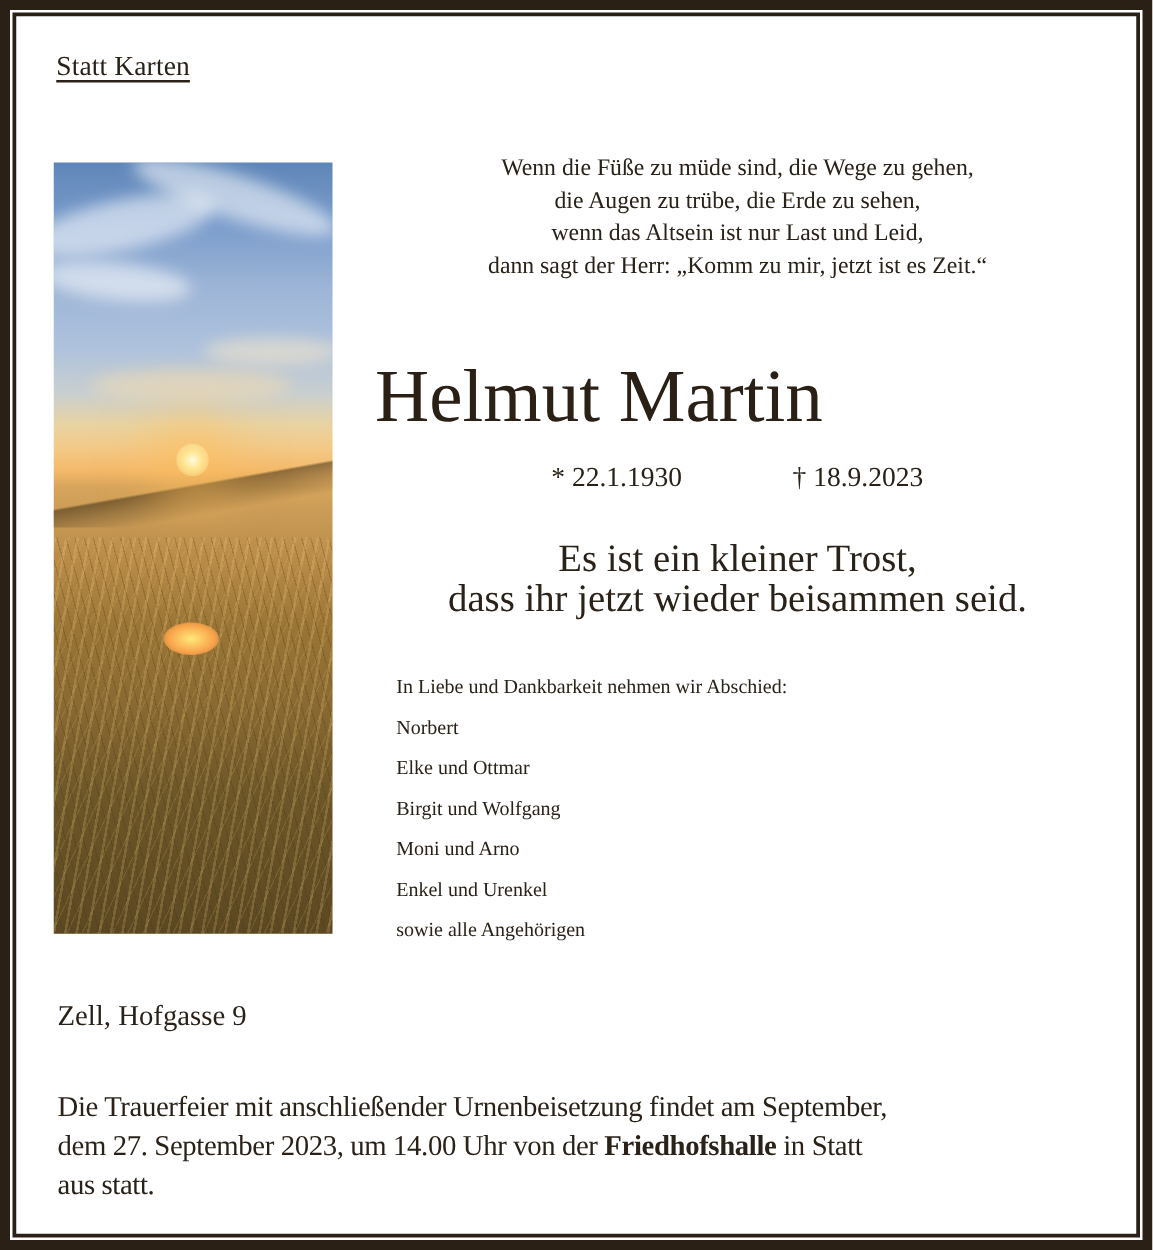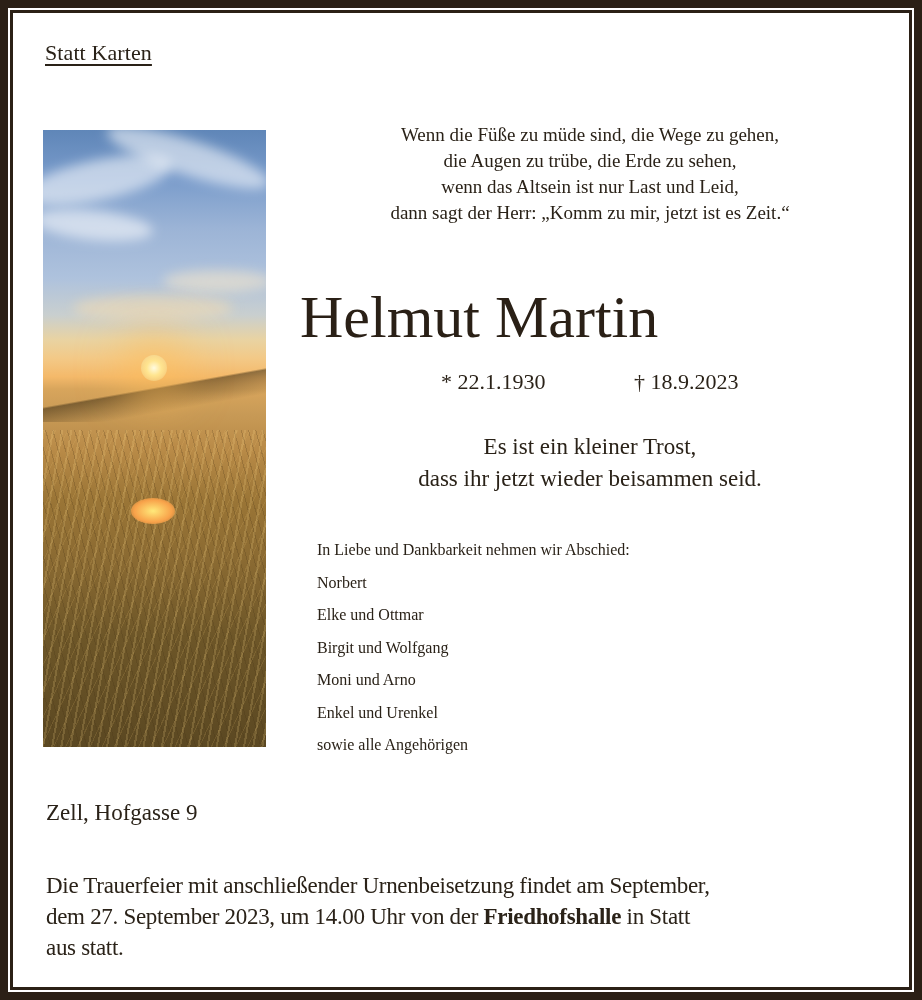--- a/index.html
+++ b/index.html
@@ -78,21 +78,21 @@
       font-size: 60px; line-height: 72px;
       color: #2a2016;
     }
     .dates {
       position: absolute; top: 368px; font-size: 22px; line-height: 28px;
     }
     .born { left: 420px; margin-left: 21px; }
     .died { left: 617px; margin-left: 17px; }
     .trost {
       position: absolute; left: 300px; width: 580px; top: 431px;
-      text-align: center; font-size: 23px; line-height: 32px;
+      text-align: center; font-size: 31px; line-height: 32px;
     }
     .mourners {
       position: absolute; left: 317px; top: 534px;
       font-size: 16px; line-height: 32.5px;
     }
     .mourners .intro { font-weight: normal; }
     .mourners .person { font-weight: normal; }
     .address {
       left: 46px; top: 800px; font-size: 23px;
     }

